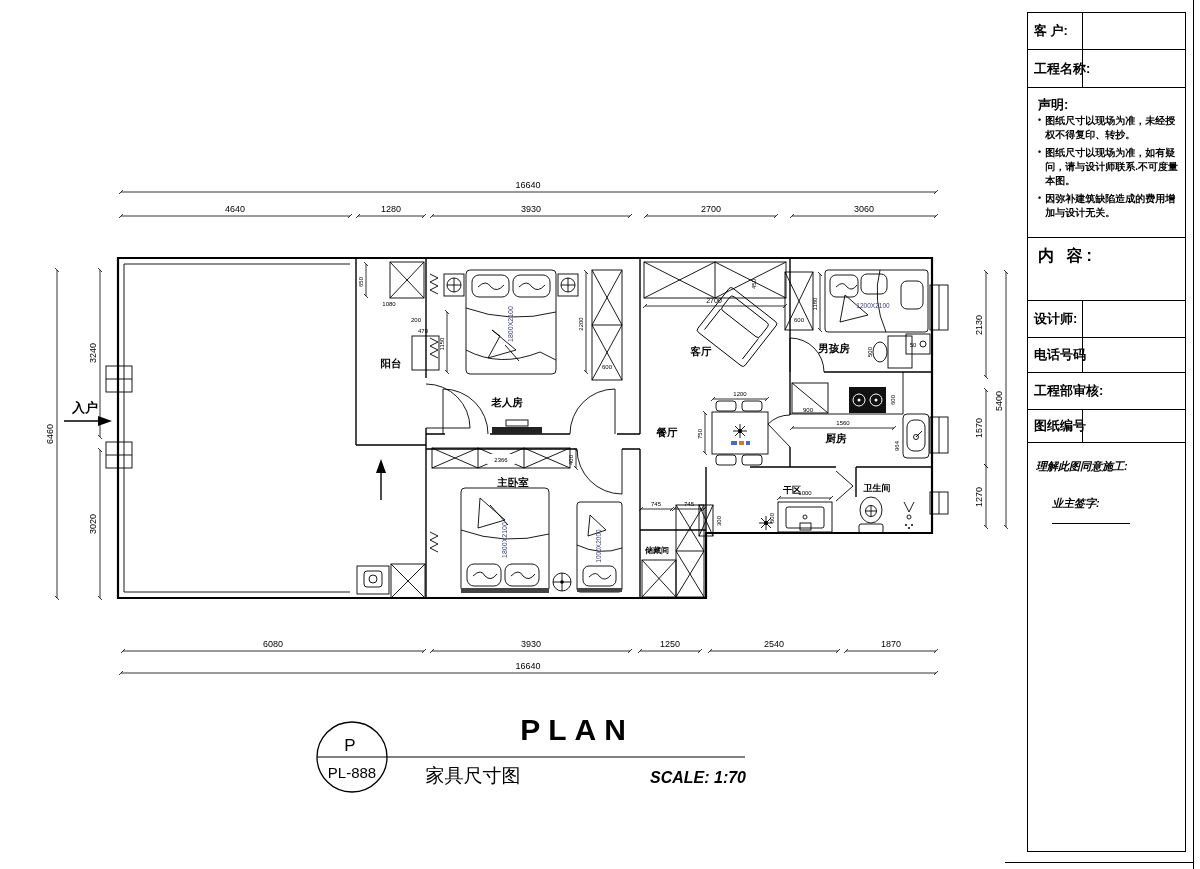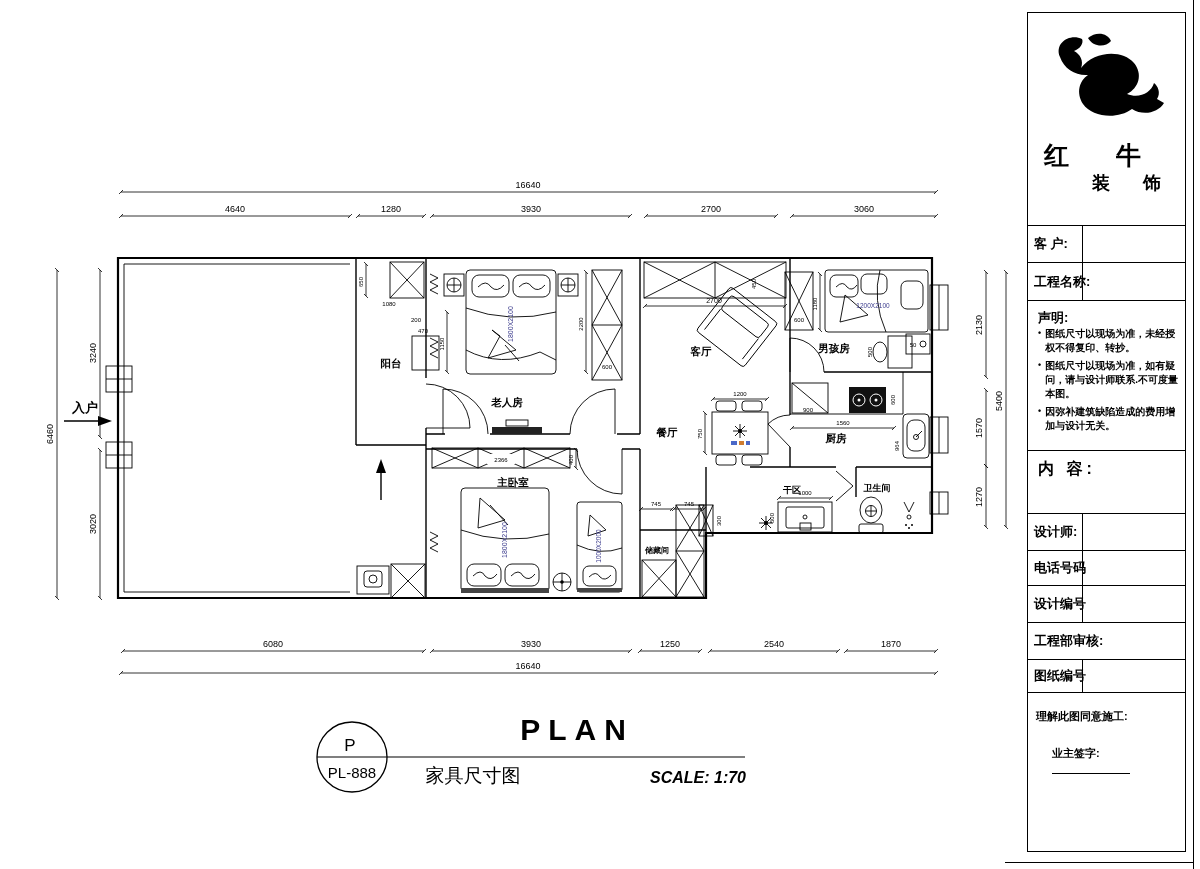--- a/index.html
+++ b/index.html
@@ -35,21 +35,21 @@
   .tb-row{display:flex;align-items:stretch;}
   .tb-label{width:55px;border-right:1.5px solid #000;box-sizing:border-box;display:flex;
             align-items:center;padding-left:6px;font-size:13px;font-weight:bold;white-space:nowrap;}
   .tb-label.nodiv{border-right:none;width:100%;}
   .tb-value{flex:1;}
   .tb-statement{padding:8px 6px 0 10px;font-weight:bold;}
   .tb-statement .head{font-size:13px;}
   .stmt-item{display:flex;font-size:10px;line-height:1.4;margin-bottom:4px;}
   .stmt-item .blt{margin-right:4px;font-size:9px;}
   .tb-content{padding:8px 0 0 10px;font-size:16px;font-weight:bold;letter-spacing:4px;}
-  .tb-footer{padding:16px 8px 0 8px;font-size:11px;font-weight:bold;}
+  .tb-footer{padding:16px 8px 0 8px;font-size:11px;font-weight:bold;font-style:italic;}
   .tb-footer .sign-row{margin-top:22px;margin-left:16px;}
   .sign-line{display:inline-block;width:78px;border-bottom:1.5px solid #000;height:12px;}
   .border-r{position:absolute;left:1193px;top:0;height:869px;border-left:1.5px solid #000;}
   .border-b{position:absolute;left:1005px;top:862px;width:188px;border-top:1.5px solid #000;}
 </style>
 </head>
 <body>
 
 <div class="sheet">
 
@@ -346,28 +346,20 @@
     <path d="M317,757 H745" stroke="#000" stroke-width="1.1" fill="none"></path>
     <text class="ttl-p" x="350" y="751">P</text>
     <text class="ttl-code" x="352" y="778">PL-888</text>
     <text class="ttl-plan" x="577" y="740">PLAN</text>
     <text class="ttl-name" x="473" y="782">家具尺寸图</text>
     <text class="ttl-scale" x="698" y="783">SCALE: 1:70</text>
   </g>
 </svg>
 
 <div class="tblock">
-  <div class="tb-sec tb-logo">
-    <svg width="126" height="92" viewBox="0 0 126 92">
-      <path fill="#000" d="M16,26 C10,12 26,2 38,8 C40,12 36,18 30,20 C36,23 40,30 37,37 C50,20 78,18 90,32 C99,43 95,57 83,63 C95,68 107,62 110,52 C114,55 117,62 113,68 L120,72 C114,82 99,85 88,78 C73,89 48,86 39,73 C32,62 35,50 44,44 C32,45 20,38 16,26 Z"></path>
-      <path fill="#000" d="M44,7 C52,0 64,2 67,10 C61,17 49,16 44,7 Z"></path>
-    </svg>
-    <div class="brand1">红 牛</div>
-    <div class="brand2">装 饰</div>
-  </div>
 
   <div class="tb-sec tb-row" style="height:37px">
     <div class="tb-label">客 户:</div>
     <div class="tb-value"></div>
   </div>
   <div class="tb-sec tb-row" style="height:38px">
     <div class="tb-label">工程名称:</div>
     <div class="tb-value"></div>
   </div>
 
@@ -393,24 +385,20 @@
 
   <div class="tb-sec tb-row" style="height:37px">
     <div class="tb-label">设计师:</div>
     <div class="tb-value"></div>
   </div>
   <div class="tb-sec tb-row" style="height:35px">
     <div class="tb-label">电话号码</div>
     <div class="tb-value"></div>
   </div>
   <div class="tb-sec tb-row" style="height:37px">
-    <div class="tb-label">设计编号</div>
-    <div class="tb-value"></div>
-  </div>
-  <div class="tb-sec tb-row" style="height:37px">
     <div class="tb-label nodiv">工程部审核:</div>
   </div>
   <div class="tb-sec tb-row" style="height:33px">
     <div class="tb-label">图纸编号</div>
     <div class="tb-value"></div>
   </div>
 
   <div class="tb-footer" style="flex:1">
     <div>理解此图同意施工:</div>
     <div class="sign-row">

